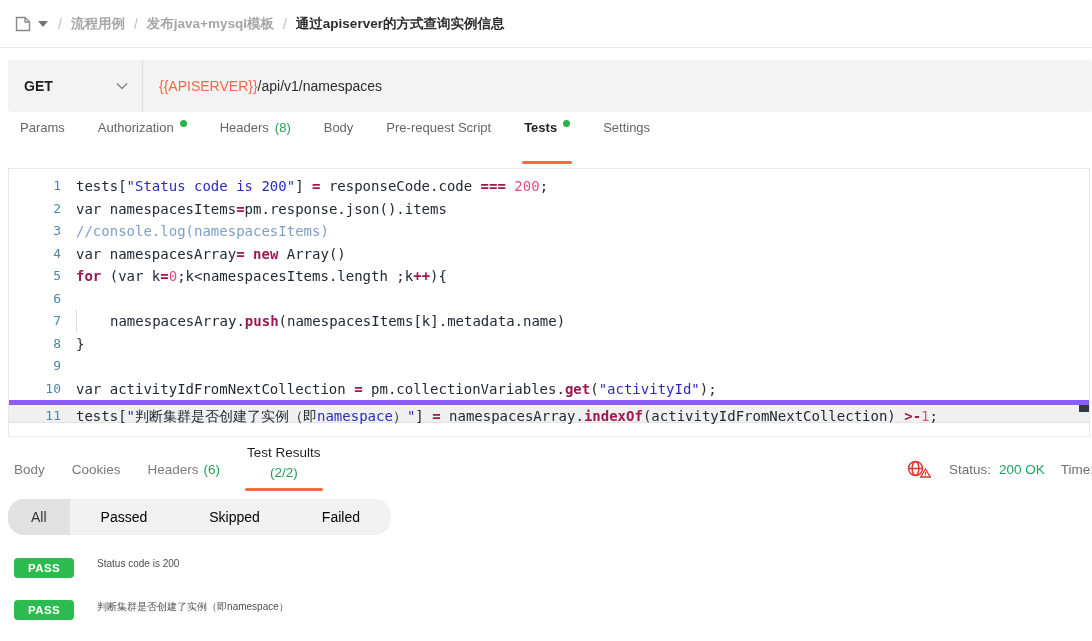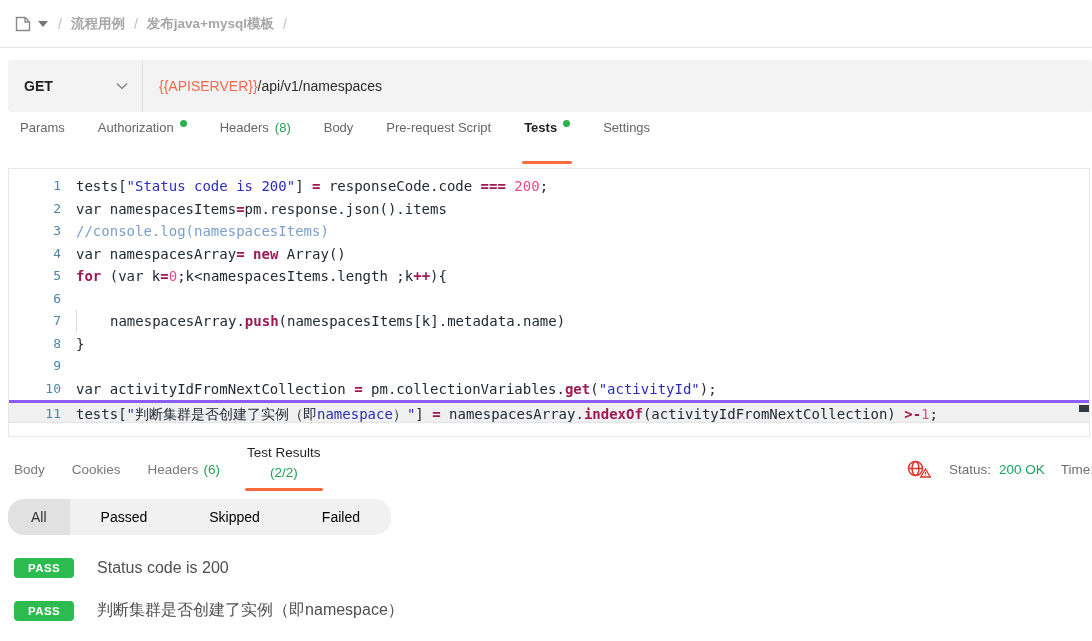--- a/index.html
+++ b/index.html
@@ -33,21 +33,21 @@
   .tab .tab-count { color:#23a053; }
   .tab .dot { width:7px; height:7px; border-radius:50%; background:#2bb24c; }
   .tab.active { color:#1f1f1f; font-weight:700; }
   .tab.active::after { content:""; position:absolute; left:-2px; right:-2px; bottom:0; height:3px; background:#f76b3e; border-radius:2px; }
 
   
   .editor { position:relative; margin-left:8px; width:1082px; height:269px;
     border:1px solid #e8e8e8; background:#fff; padding-top:6px;
     font-family:"DejaVu Sans Mono", monospace; font-size:14px; overflow:hidden; }
   .line { display:flex; height:22.5px; line-height:22.5px; white-space:pre; }
-  .line.hl { background:#f0f0f0; border-top:3px solid #8b5cf6; border-bottom:1px solid #e3e3e3; }
+  .line.hl { background:#f0f0f0; border-top:5px solid #8b5cf6; border-bottom:1px solid #e3e3e3; }
   .gutter { flex:0 0 58px; text-align:right; padding-right:6px; color:#4b86a8; font-size:13px; }
   .code { padding-left:9px; color:#212934; }
   .tok-d { color:#212934; }
   .tok-k { color:#9e1853; font-weight:bold; }
   .tok-n { color:#e54b8a; }
   .tok-s { color:#2b2bbd; }
   .tok-c { color:#7ca0cc; }
   .indent-guide { display:inline-block; width:34px; height:22.5px; border-left:1px solid #dcdcdc; vertical-align:top; }
   .edge-marker { position:absolute; right:0; top:236px; width:10px; height:7px; background:#333a42; }
 
@@ -63,23 +63,23 @@
   .status-value { color:#1ea35f; }
   .time-label { margin-left:8px; }
 
   
   .segmented { margin:6px 0 0 8px; display:inline-flex; height:36px; background:#f1f1f1; border-radius:16px; overflow:hidden; }
   .seg { display:flex; align-items:center; padding:0 31px; font-size:14px; color:#000000; cursor:pointer; }
   .seg.active { background:#e1e1e1; color:#333; padding:0 23px; }
 
   
   .results { margin-top:23px; }
-  .result-row { display:flex; align-items:center; gap:23px; padding-left:14px; margin-bottom:22px; }
+  .result-row { display:flex; align-items:flex-start; gap:23px; padding-left:14px; margin-bottom:22px; }
   .badge { background:#2cbb4e; color:#fff; font-size:11.5px; font-weight:bold; border-radius:4px; padding:4px 14px; letter-spacing:.4px; }
-  .result-text { font-size:16px; color:#4f4f4f; }
+  .result-text { font-size:10px; color:#4f4f4f; }
 </style>
 </head>
 <body>
 
 
 
 
 <div class="topbar">
   <span class="file-icon">
     <svg width="18" height="18" viewBox="0 0 18 18" fill="none" stroke="#8a8a8a" stroke-width="1.4">
@@ -87,20 +87,21 @@
       <path d="M11 2.5 V7 H15.5"></path>
     </svg>
   </span>
   <span class="caret-down"></span>
   <div class="crumbs">
       <span class="crumb-sep">/</span>
       <span class="crumb">流程用例</span>
       <span class="crumb-sep">/</span>
       <span class="crumb">发布java+mysql模板</span>
       <span class="crumb-sep">/</span>
+      <span class="crumb last">通过apiserver的方式查询实例信息</span>
     </div>
 </div>
 
 
 <div class="request-bar">
   <div class="method">
     <span class="method-label">GET</span>
     <svg width="12" height="8" viewBox="0 0 12 8" fill="none" stroke="#888" stroke-width="1.5">
         <path d="M1 1.5 L6 6.5 L11 1.5"></path>
       </svg>

